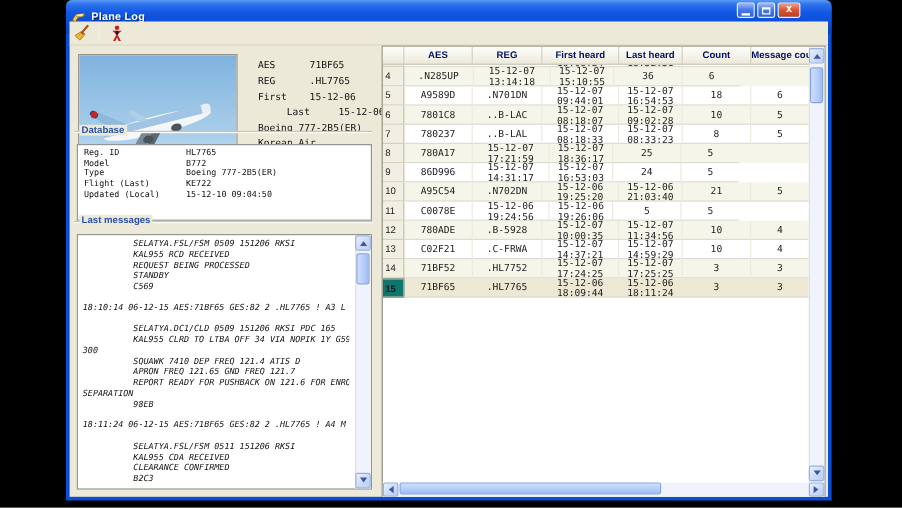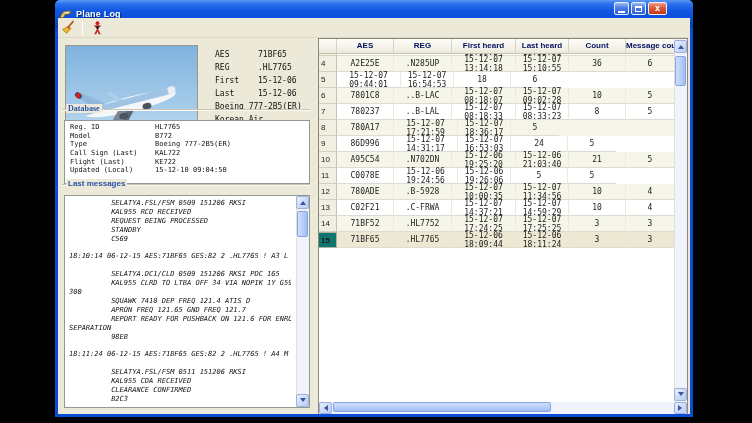--- a/index.html
+++ b/index.html
@@ -195,44 +195,40 @@
           <span>71BF65</span>
         </div>
         <div class="aes-row" style="order: 1;">
           <span class="aes-label">REG</span>
           <span>.HL7765</span>
         </div>
         <div class="aes-row" style="order: 2;">
           <span class="aes-label">First</span>
           <span>15-12-06</span>
         </div>
-        <div class="aes-row" style="order: 3;">
+        <div class="aes-row" style="order: 3; margin-left: 24px;">
           <span class="aes-label">Last</span>
           <span>15-12-06</span>
         </div>
       </div>
 
-    <div class="grouplabel" style="left:8px; top:86px;font-family:Liberation Serif, serif;">Database</div>
+    <div class="grouplabel" style="left:8px; top:86px;">Database</div>
     <div class="groupline" style="top:91px;"></div>
     <div class="sunkenbox db-box">
         <div class="db-row">
           <span class="db-label">Reg. ID</span>
           <span>HL7765</span>
         </div>
         <div class="db-row">
           <span class="db-label">Model</span>
           <span>B772</span>
         </div>
         <div class="db-row">
           <span class="db-label">Type</span>
           <span>Boeing 777-2B5(ER)</span>
-        </div>
-        <div class="db-row">
-          <span class="db-label">Call Sign (Last)</span>
-          <span>KAL722</span>
         </div>
         <div class="db-row">
           <span class="db-label">Flight (Last)</span>
           <span>KE722</span>
         </div>
         <div class="db-row">
           <span class="db-label">Updated (Local)</span>
           <span>15-12-10 09:04:50</span>
         </div>
       </div>
@@ -291,31 +287,32 @@
             <div class="tcell c2">.VH-VKF</div>
             <div class="tcell c3">15-12-06
 18:08:24</div>
             <div class="tcell c4">15-12-07
 18:32:31</div>
             <div class="tcell c5">33</div>
             <div class="tcell c6">6</div>
           </div>
           <div class="trow alt">
             <div class="tcell c0 rownum">4</div>
-            <div class="tcell c1">A2E25E</div>
             <div class="tcell c2">.N285UP</div>
             <div class="tcell c3">15-12-07
 13:14:18</div>
             <div class="tcell c4">15-12-07
 15:10:55</div>
             <div class="tcell c5">36</div>
             <div class="tcell c6">6</div>
           </div>
           <div class="trow">
             <div class="tcell c0 rownum">5</div>
+            <div class="tcell c1">A9589D</div>
+            <div class="tcell c2">.N701DN</div>
             <div class="tcell c3">15-12-07
 09:44:01</div>
             <div class="tcell c4">15-12-07
 16:54:53</div>
             <div class="tcell c5">18</div>
             <div class="tcell c6">6</div>
           </div>
           <div class="trow alt">
             <div class="tcell c0 rownum">6</div>
             <div class="tcell c1">7801C8</div>
@@ -338,20 +335,21 @@
             <div class="tcell c5">8</div>
             <div class="tcell c6">5</div>
           </div>
           <div class="trow alt">
             <div class="tcell c0 rownum">8</div>
             <div class="tcell c1">780A17</div>
             <div class="tcell c3">15-12-07
 17:21:59</div>
             <div class="tcell c4">15-12-07
 18:36:17</div>
+            <div class="tcell c5">25</div>
             <div class="tcell c6">5</div>
           </div>
           <div class="trow">
             <div class="tcell c0 rownum">9</div>
             <div class="tcell c1">86D996</div>
             <div class="tcell c3">15-12-07
 14:31:17</div>
             <div class="tcell c4">15-12-07
 16:53:03</div>
             <div class="tcell c5">24</div>

